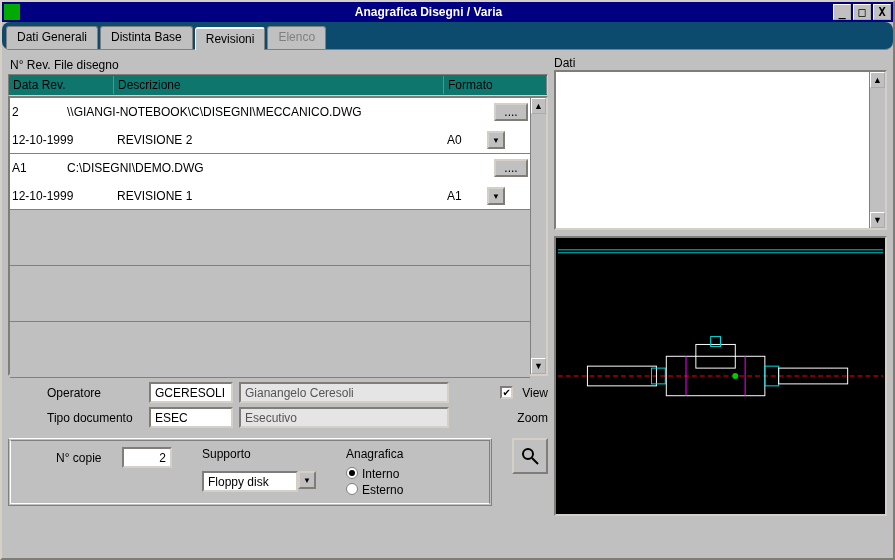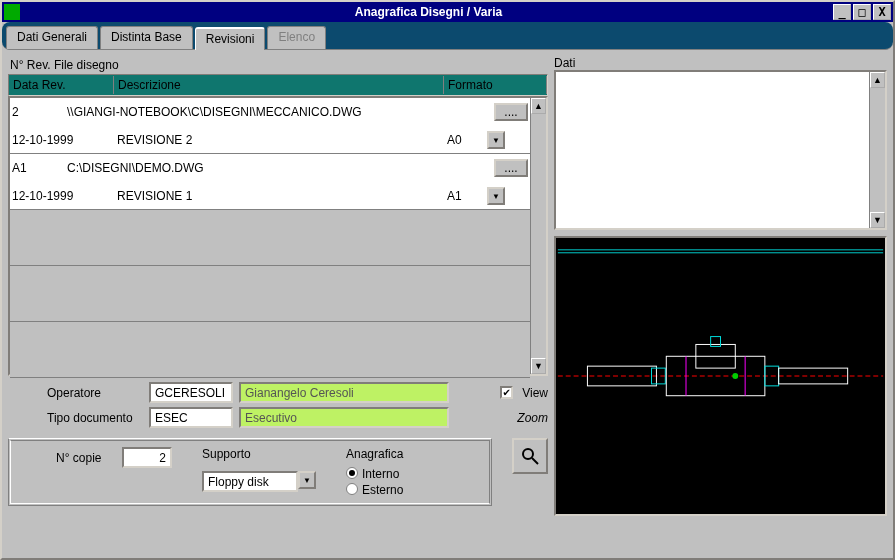--- a/index.html
+++ b/index.html
@@ -26,34 +26,34 @@
   .row.empty { background: #c0c0c0; }
   .line { display: flex; align-items: center; height: 28px; padding: 0 2px; }
   .vscroll { width: 16px; background: #c0c0c0; border-left: 1px solid #808080; display: flex; flex-direction: column; }
   .scrollbtn { height: 16px; background: #c0c0c0; border: 1px outset #fff; display:flex; align-items:center; justify-content:center; font-size:9px; }
   .thumb { flex:1; background: #c0c0c0; }
   .btn-small { width: 34px; height: 18px; background: #c0c0c0; border: 2px outset #d4d0c8; display:inline-flex; align-items:center; justify-content:center; cursor:pointer; }
   .dropdown-btn { width: 18px; height: 18px; background: #c0c0c0; border: 2px outset #d4d0c8; display:inline-flex; align-items:center; justify-content:center; cursor:pointer; font-size:8px; }
   .form { margin-top: 6px; }
   .formrow { display: flex; align-items: center; margin-bottom: 4px; gap: 6px; margin-left: 39px; }
   .text-field { background: #fff; border: 2px inset #d4d0c8; padding: 2px 4px; height: 21px; line-height: 15px; }
-  .text-readonly { background: #bef264; border: 2px inset #d4d0c8; padding: 2px 4px; height: 21px; color: #555;}
+  .text-readonly { background: #e5e5e5; border: 2px inset #d4d0c8; padding: 2px 4px; height: 21px; color: #555;}
   .label { color: #000; }
   .groupbox { border: 1px solid #808080; border-top-color:#fff; border-left-color:#808080; padding: 8px; margin-top: 6px; position: relative; }
   .groupbox::before { content:""; position:absolute; inset:1px; border:1px solid #fff; border-top-color:#808080; border-right-color:#808080; pointer-events:none; }
   .checkbox { width: 13px; height: 13px; border: 2px inset #d4d0c8; background: #fff; display:inline-flex; align-items:center; justify-content:center; font-size:10px; margin-right:3px; }
   .radio { width:12px; height:12px; border:1px solid #808080; border-radius:50%; background:#fff; display:inline-flex; align-items:center; justify-content:center; margin-right:4px; }
   .radio .dot { width:6px; height:6px; background:#000; border-radius:50%; }
   .note-box { background: #fff; border: 2px inset #d4d0c8; height: 160px; position: relative; }
   .note-scroll { position:absolute; right:0; top:0; bottom:0; width:16px; background:#c0c0c0; border-left:1px solid #808080; display:flex; flex-direction:column;}
   .preview { background: #000; border: 2px inset #d4d0c8; height: 280px; margin-top: 6px; position: relative; overflow:hidden;}
   .zoom-btn { width: 36px; height: 36px; background:#c0c0c0; border:2px outset #d4d0c8; display:flex; align-items:center; justify-content:center; font-size:18px; margin-top:6px; cursor:pointer;}
   .below-table { display: flex; gap: 20px; align-items: flex-start; }
   svg.cad { width:100%; height:100%; }
-  .zoom-area { display:flex; flex-direction:column; align-items:flex-end;font-style:italic; }
+  .zoom-area { display:flex; flex-direction:column; align-items:flex-end; }
 </style>
 </head>
 <body>
 
 <div class="window">
   <div class="titlebar">
     <span class="icon"></span>
     <span class="title">Anagrafica Disegni / Varia</span>
     <div class="winbtns">
       <div class="winbtn">_</div>

